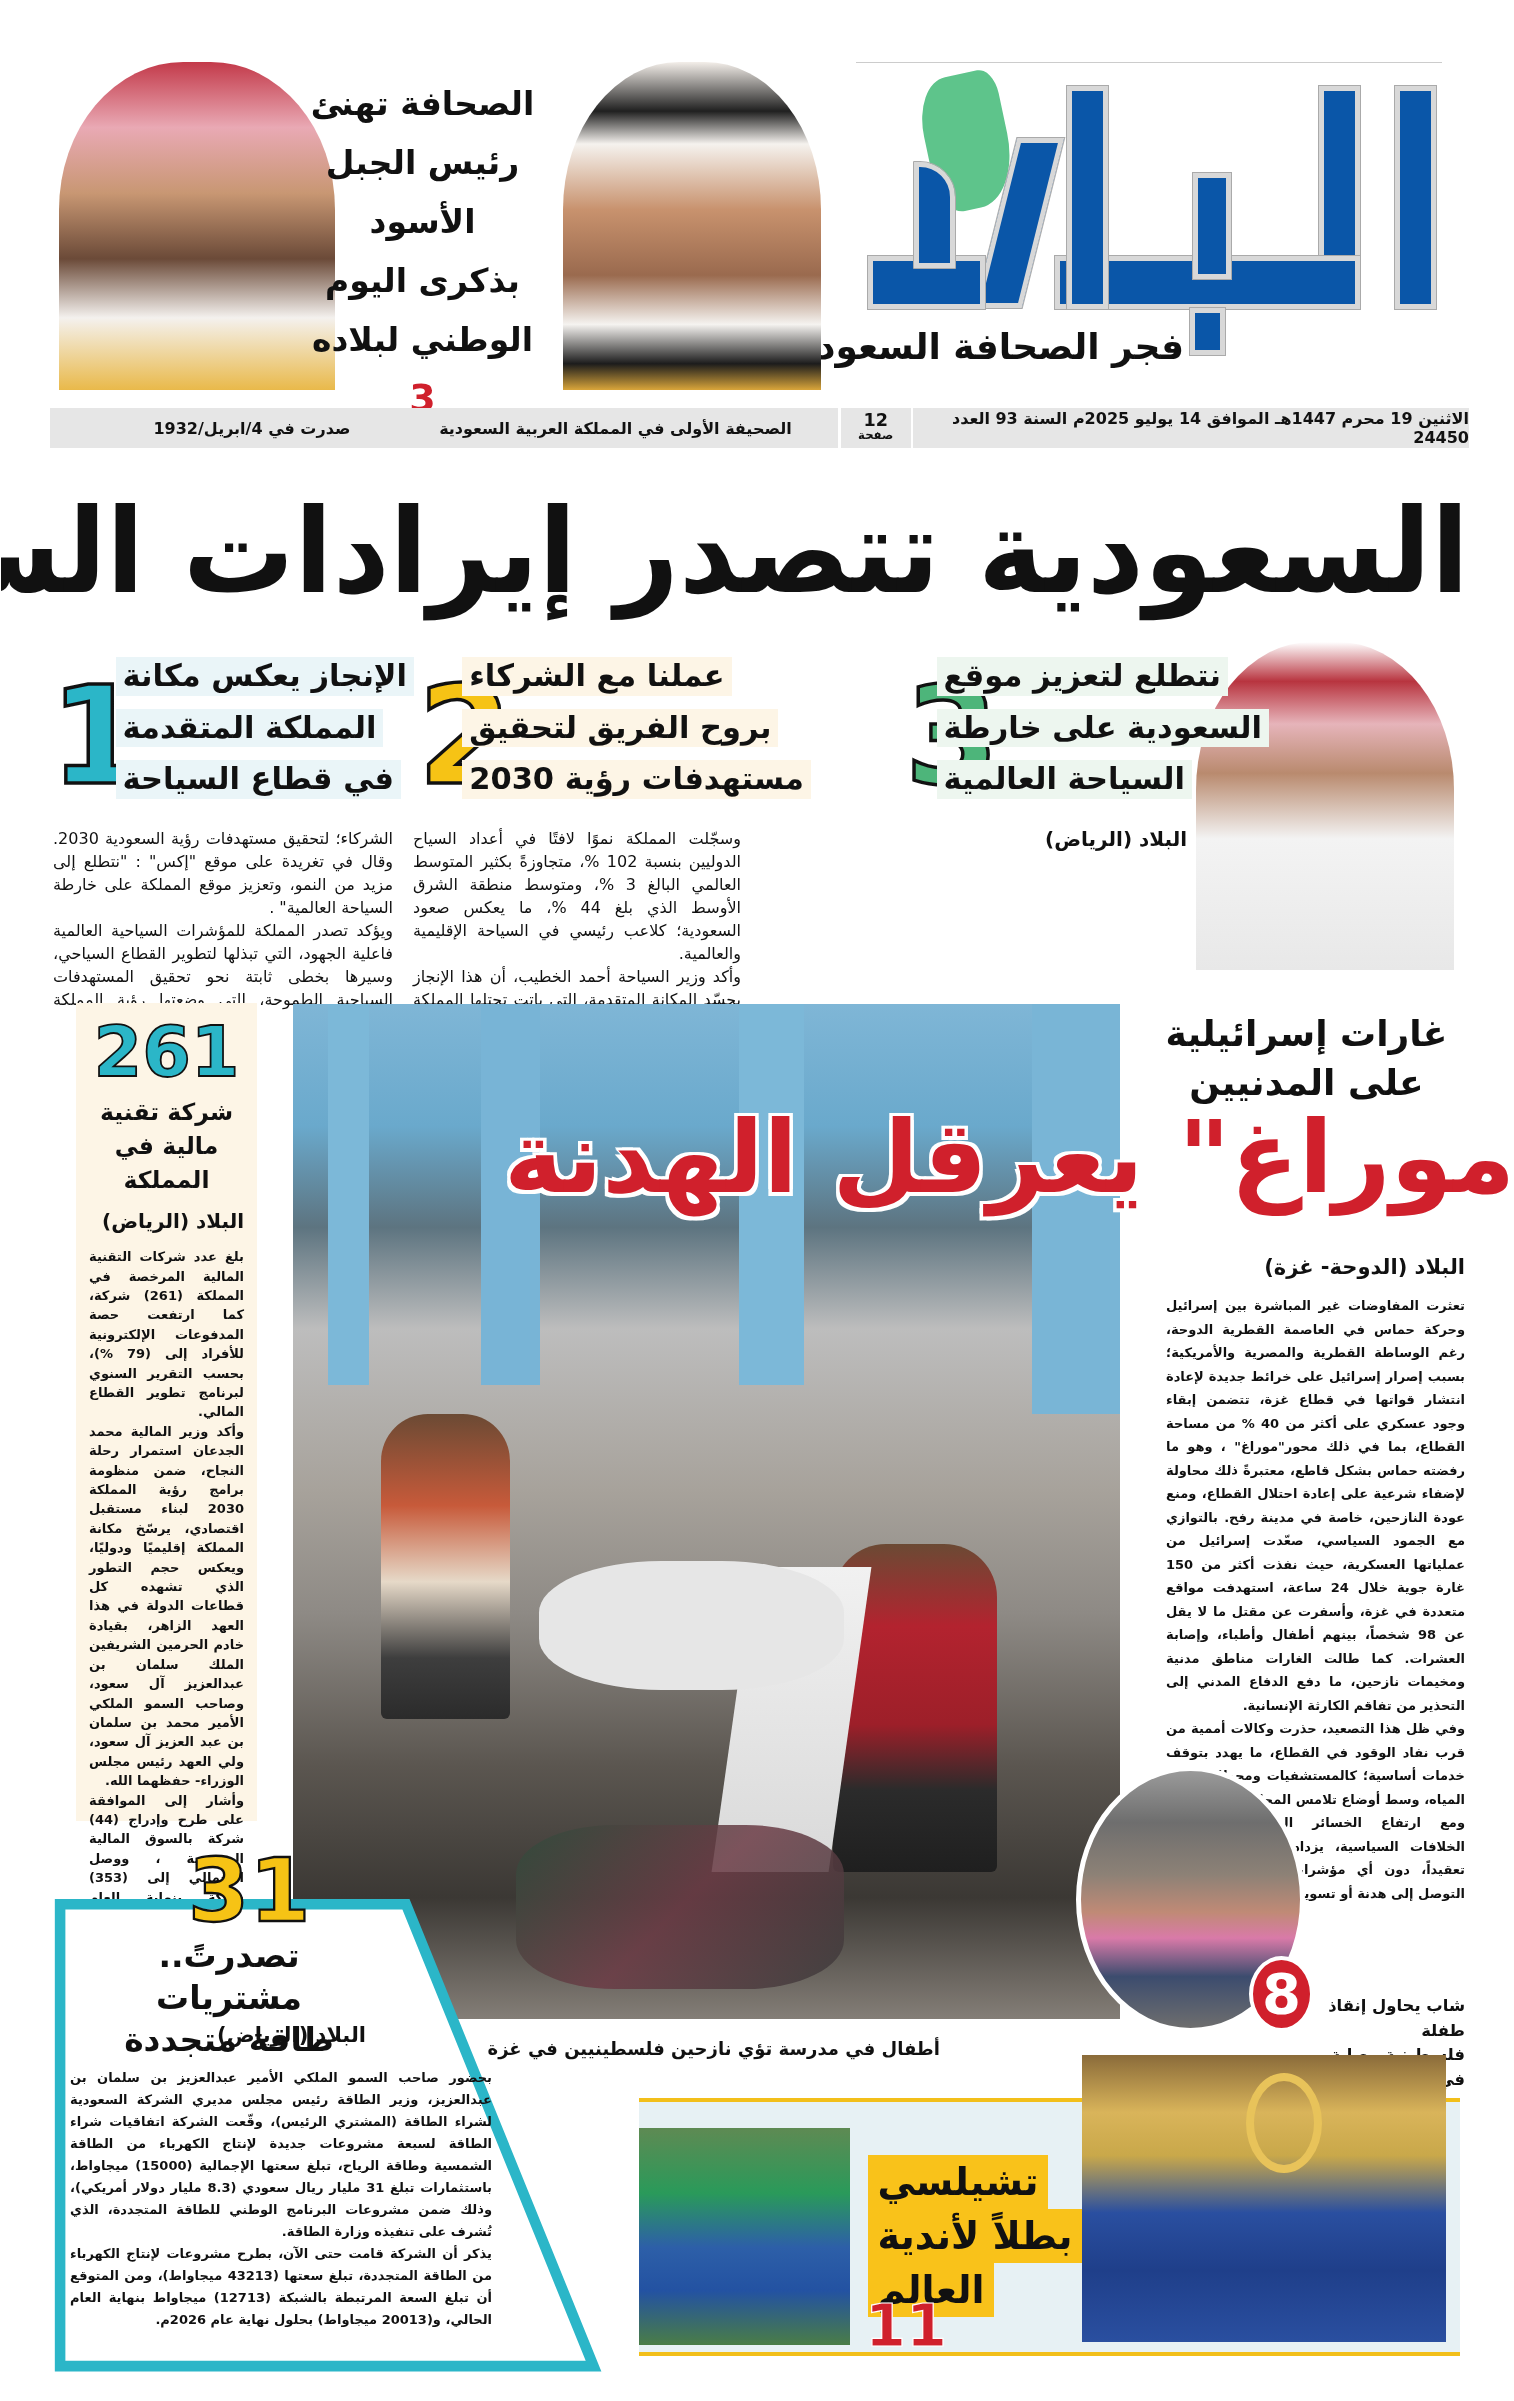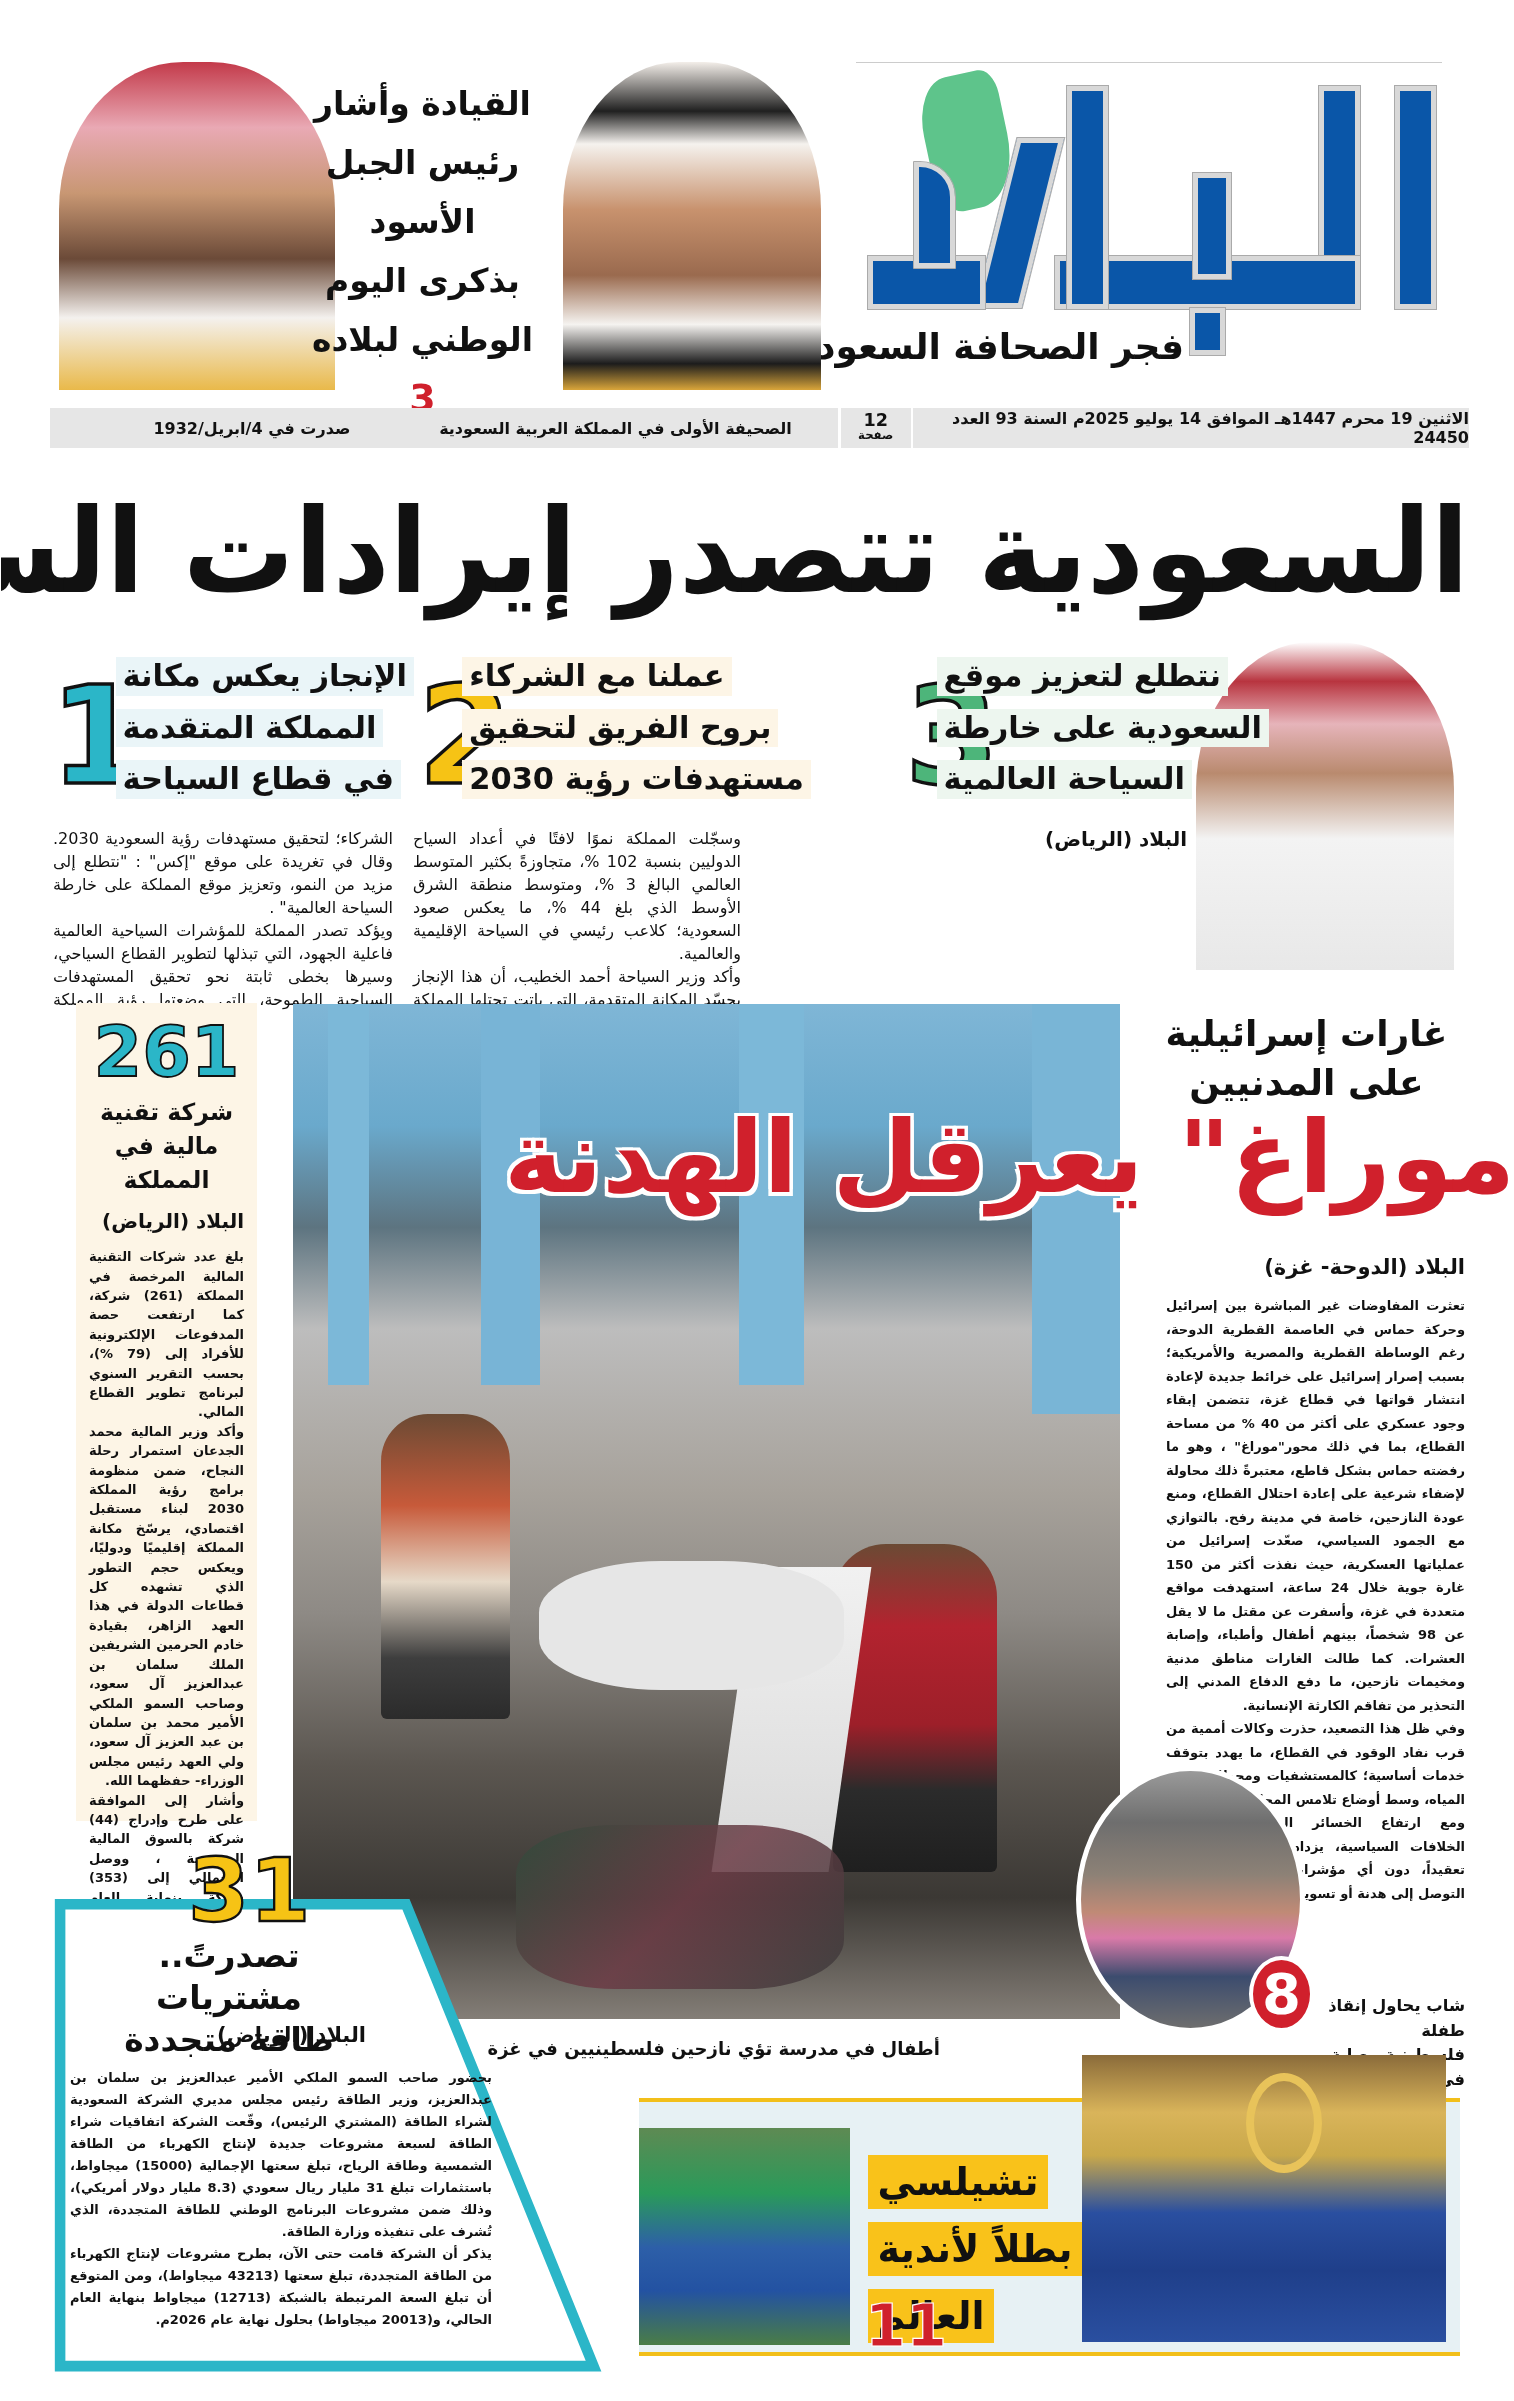--- a/index.html
+++ b/index.html
@@ -72,21 +72,21 @@
   <div class="logo-letter" style="right:487px;top:100px;width:41px;height:106px;border-radius:0 35px 0 0"></div>
   <div id="tagline">فجر الصحافة السعودية</div>
 </div>
 
 <div id="royal-box" class="abs">
 
   <div class="portrait" style="left:0;width:276px;height:328px;background:linear-gradient(180deg,#c33a4a 0%,#e9a9b4 20%,#c89773 40%,#6b4a38 60%,#f4f1ee 78%,#e9b94a 100%)"></div>
 
   <div class="portrait" style="left:504px;width:258px;height:328px;background:linear-gradient(180deg,#f3eee9 0%,#202020 15%,#f5f2ee 25%,#c8926e 45%,#9a6a4e 65%,#f5f3f0 80%,#1c1c1c 92%,#d9a53a 100%)"></div>
   <div class="abs" style="left:217px;top:11.7px;width:293px;text-align:center;font-size:33px;font-weight:bold;line-height:59px">
-    <div>القيادة وأشار</div>
+    <div>الصحافة تهنئ</div>
     <div>رئيس الجبل الأسود</div>
     <div>بذكرى اليوم</div>
     <div>الوطني لبلاده</div>
     <div class="red" style="font-size:38px">3</div>
   </div>
 </div>
 
 <div id="info-bar" class="abs">
   <div class="seg" style="width:556px">الاثنين 19 محرم 1447هـ الموافق 14 يوليو 2025م السنة 93 العدد 24450</div>
   <div class="divider"></div>
@@ -201,21 +201,21 @@
 <div class="abs" style="left:94px;top:1935px;width:270px;text-align:center;font-size:33px;font-weight:bold;line-height:42px">
   <div>تصدرتً.. مشتريات</div>
   <div>طاقة متجددة</div>
 </div>
 <div class="abs" style="right:1149px;top:2023px;font-size:21px;font-weight:bold">البلاد (الرياض)</div>
 <div class="abs" style="left:70px;top:2067px;width:422px;font-size:13px;line-height:22px;text-align:justify;white-space:pre-line;font-weight:bold">بحضور صاحب السمو الملكي الأمير عبدالعزيز بن سلمان بن عبدالعزيز، وزير الطاقة رئيس مجلس مديري الشركة السعودية لشراء الطاقة (المشتري الرئيس)، وقّعت الشركة اتفاقيات شراء الطاقة لسبعة مشروعات جديدة لإنتاج الكهرباء من الطاقة الشمسية وطاقة الرياح، تبلغ سعتها الإجمالية (15000) ميجاواط، باستثمارات تبلغ 31 مليار ريال سعودي (8.3 مليار دولار أمريكي)، وذلك ضمن مشروعات البرنامج الوطني للطاقة المتجددة، الذي تُشرف على تنفيذه وزارة الطاقة.
 يذكر أن الشركة قامت حتى الآن، بطرح مشروعات لإنتاج الكهرباء من الطاقة المتجددة، تبلغ سعتها (43213 ميجاواط)، ومن المتوقع أن تبلغ السعة المرتبطة بالشبكة (12713) ميجاواط بنهاية العام الحالي، و(20013 ميجاواط) بحلول نهاية عام 2026م.</div>
 
 <div id="sports-band" class="abs">
   <div class="photo" style="left:0;top:26px;width:211px;height:217px;background:linear-gradient(180deg,#5e8a53 0%,#2a9a5a 30%,#2d5fa8 55%,#2352a2 75%,#4a7d46 100%)"></div>
-  <div class="abs" style="left:229px;top:53px;display:flex;flex-direction:column;align-items:flex-end;gap:13px;width:188px">
+  <div class="abs" style="left:229px;top:53px;display:flex;flex-direction:column;align-items:flex-end;width:188px">
     <div class="yellow-tag">تشيلسي</div>
     <div class="yellow-tag">بطلاً لأندية</div>
     <div class="yellow-tag">العالم</div>
   </div>
   <div class="abs red bold" style="left:226px;top:194px;font-size:59px;-webkit-text-stroke:1.2px #fff;line-height:59px">11</div>
 </div>
 <div class="photo" style="left:1082px;top:2055px;width:364px;height:287px;background:linear-gradient(180deg,#8a6b3a 0%,#d9b45a 20%,#c9a84a 35%,#2a4fa0 55%,#1f3f8a 75%,#2a4fa0 100%)">
   <div class="abs" style="left:164px;top:17.6px;width:76px;height:100px;border-radius:50%;border:8.2px solid #e8c35a"></div>
 </div>
 

